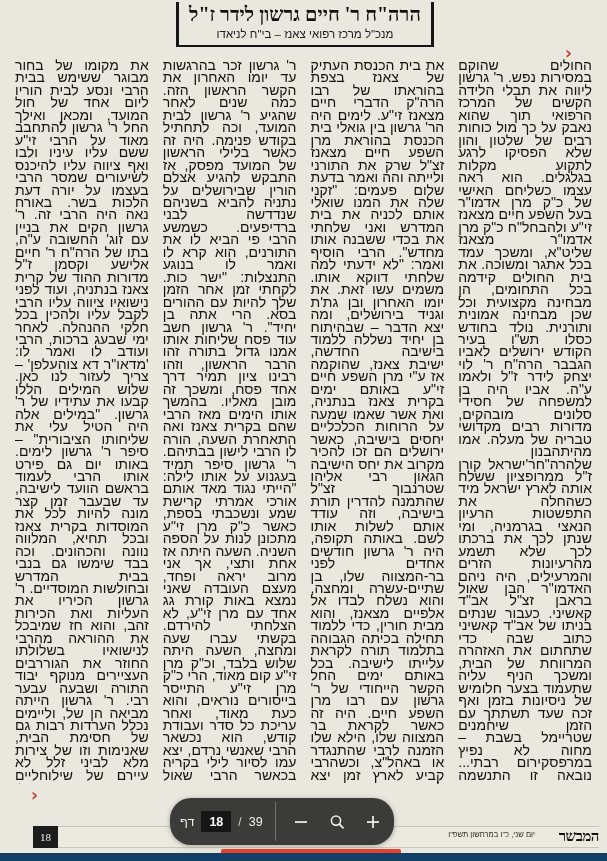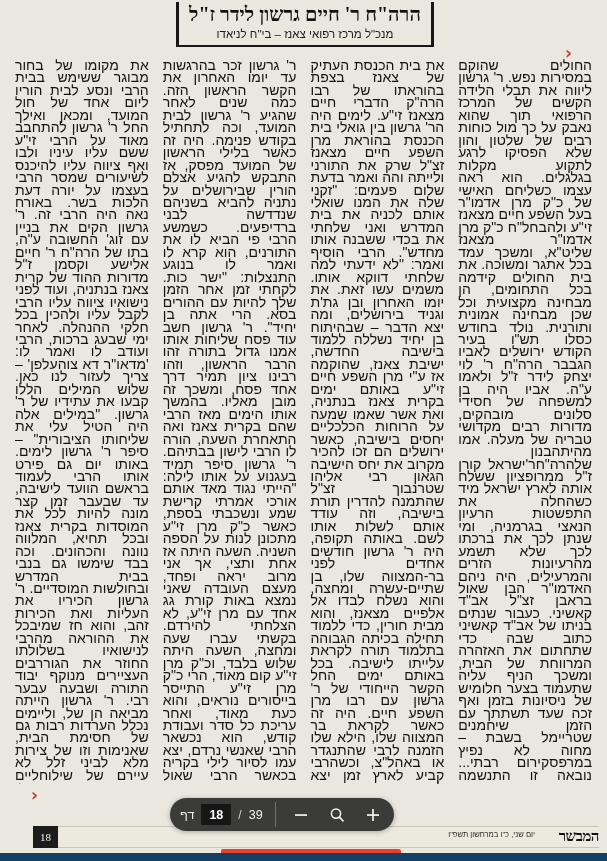--- a/index.html
+++ b/index.html
@@ -148,21 +148,21 @@
     letter-spacing: -0.5px;
     line-height: 21px;
     white-space: nowrap;
   }
 
   
   .toolbar {
     position: absolute;
     left: 170px;
     top: 798px;
-    height: 33px;
+    height: 47px;
     background: #3b3b39;
     border-radius: 21px;
     display: flex;
     flex-direction: row-reverse;
     align-items: center;
     box-shadow: 0 1px 5px rgba(0,0,0,0.30);
     z-index: 30;
   }
   .tb-group {
     display: flex;

